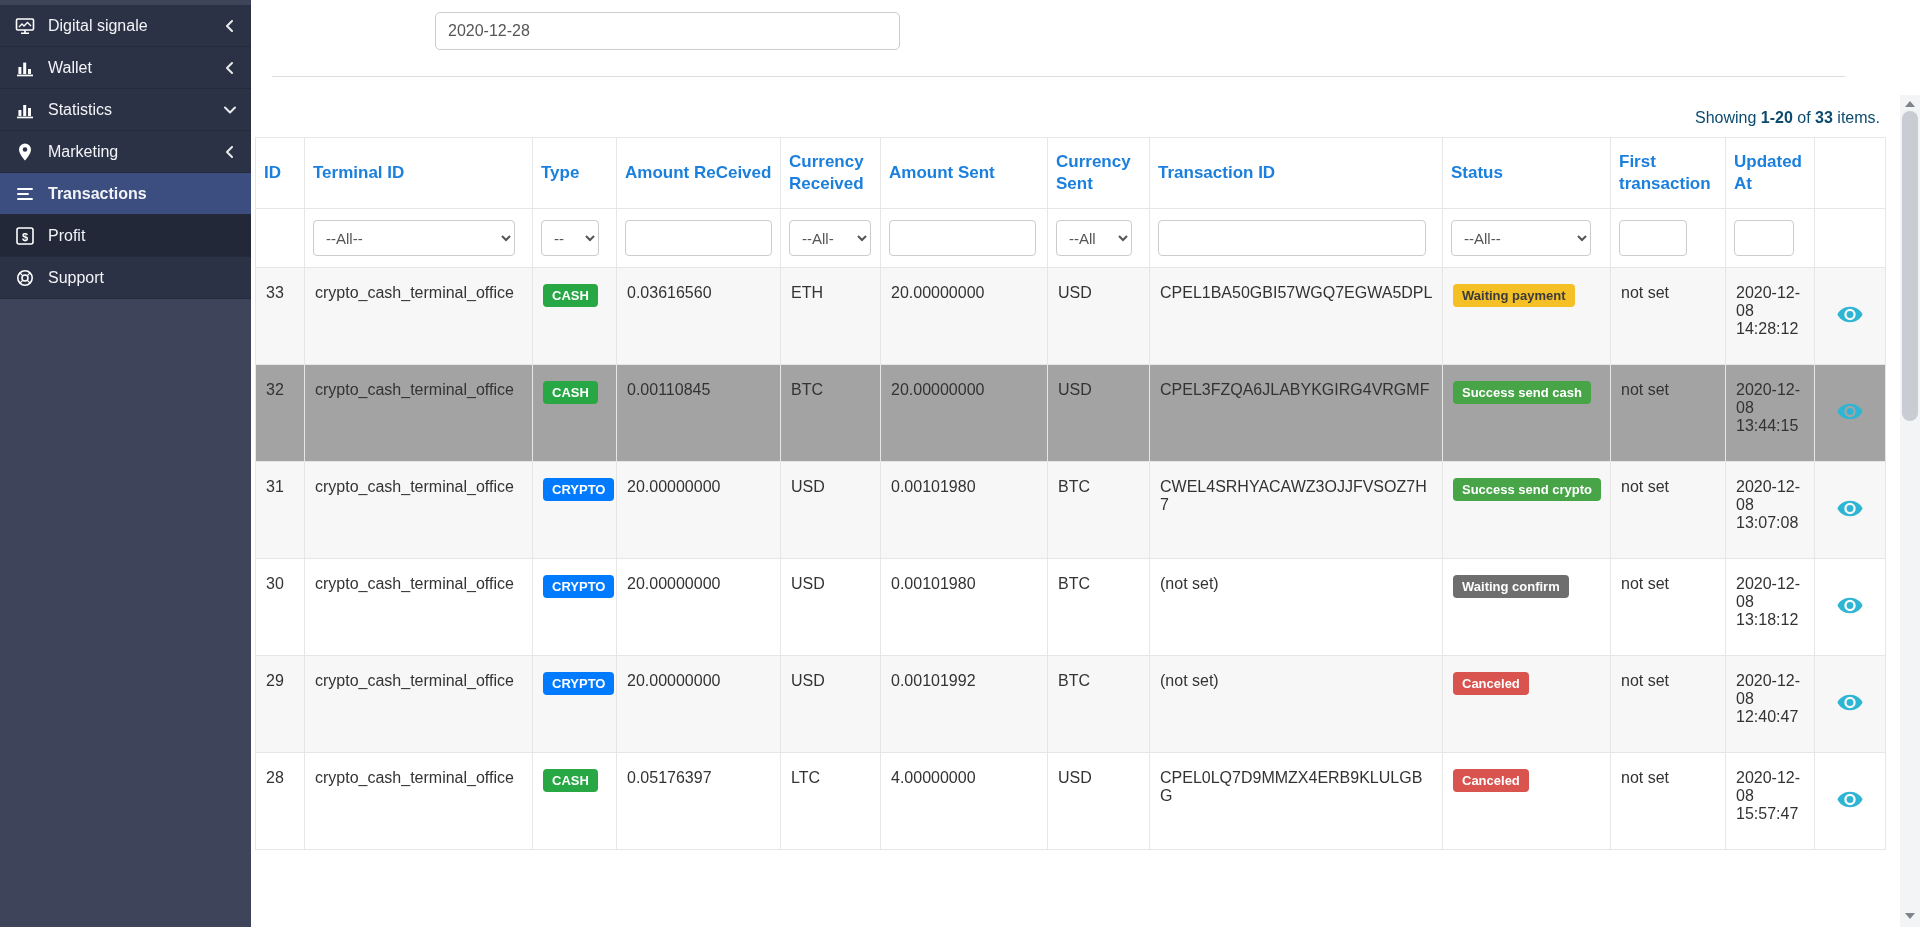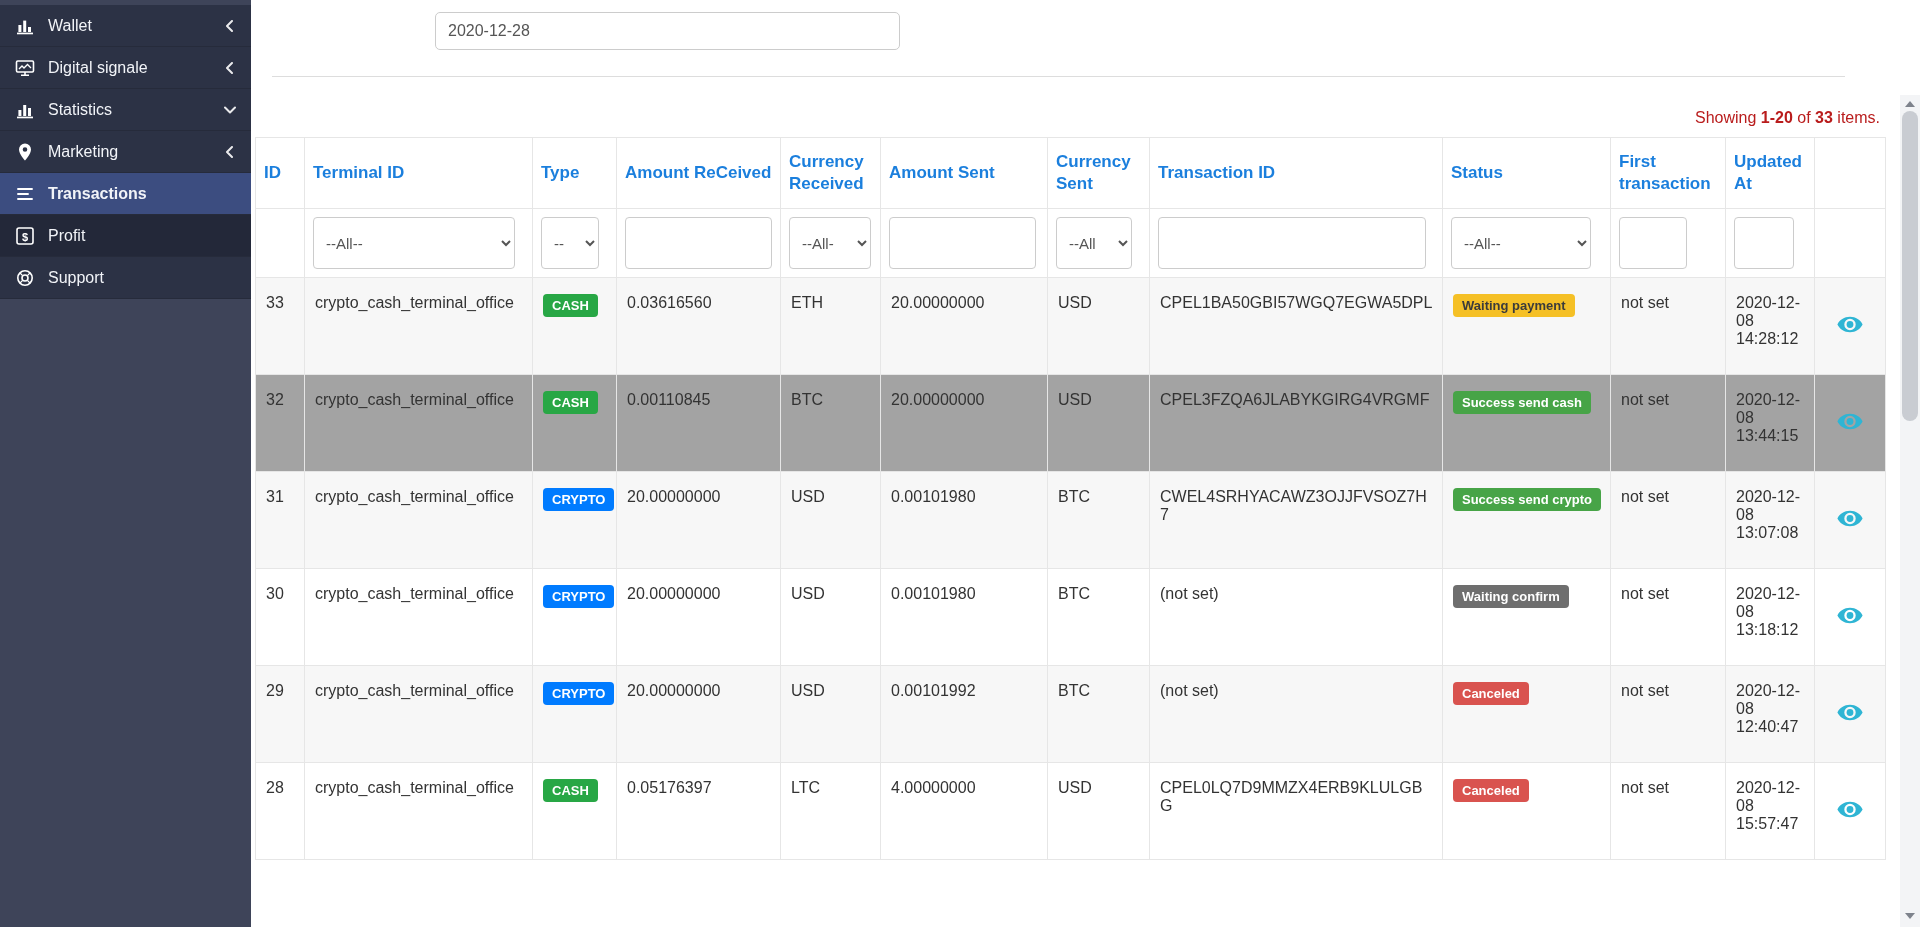--- a/index.html
+++ b/index.html
@@ -23,30 +23,30 @@
   
   .content { flex:1; padding-left:4px; position:relative; background:#fff; }
   .form-area { padding-top:12px; }
   .date-input { margin-left:180px; width:465px; height:38px; border:1px solid #ccc;
                 border-radius:5px; padding:0 12px; font-size:16px; color:#555; outline:none; }
   .accept-row { margin-top:54px; width:1610px; text-align:center; }
   .accept-btn { width:288px; height:38px; background:var(--accent-teal); color:#fff;
                 border:none; border-radius:4px; font-size:17px; cursor:pointer; }
   .divider { margin:26px 0 0 17px; width:1573px; border-top:1px solid #ddd; height:0; }
   .summary { margin-top:32px; width:1630px; text-align:right; padding-right:5px;
-             font-size:16px; color:#b91c1c; }
+             font-size:16px; color:#0c4a6e; }
 
   
   table.grid { margin-top:10px; width:1630px; border-collapse:collapse; table-layout:fixed; }
   .grid th, .grid td { border:1px solid #e6e6e6; }
   .grid thead th { height:71px; vertical-align:middle; text-align:left;
                    padding:8px 8px; background:#fff; line-height:1.3; }
   .th-link { color:var(--header-link-blue); font-weight:bold; font-size:17px; cursor:pointer; }
   .filter-row td { height:59px; background:#fff; padding:8px; vertical-align:middle; }
-  .filter-row select, .filter-row input { height:52px; border:1px solid #ccc; border-radius:4px;
+  .filter-row select, .filter-row input { height:36px; border:1px solid #ccc; border-radius:4px;
       background:#fff; font-size:15px; color:#555; padding:0 8px;
       font-family:"Liberation Sans", sans-serif; outline:none; }
   .f-terminal { width:202px; } .f-type { width:58px; } .f-amount { width:147px; }
   .f-curr-r { width:82px; } .f-curr-s { width:76px; } .f-tx { width:268px; }
   .f-status { width:140px; } .f-first { width:68px; } .f-updated { width:60px; }
 
   .grid tbody td { height:97px; vertical-align:top; padding:16px 8px 8px 10px;
                    font-size:16px; color:#333; word-wrap:break-word; }
   .grid tbody tr.shade-striped { background:#f7f7f7; }
   .grid tbody tr.shade-hover { background:#a3a3a3; }
@@ -75,42 +75,42 @@
 </head>
 <body>
 
 <div class="app">
 
   <aside class="sidebar">
     <nav>
         <div class="side-item state-default">
           <span class="side-icon">
             <svg width="20" height="20" viewBox="0 0 20 20">
+              <rect x="1.5" y="3" width="17" height="11" rx="1.2" fill="none" stroke="#fff" stroke-width="1.6"></rect>
+              <path d="M6 17.2h8M10 14v3.2" stroke="#fff" stroke-width="1.6"></path>
+              <path d="M4 11l3-3 2 2 3.5-3.5L16 10" stroke="#fff" stroke-width="1.3" fill="none"></path>
+            </svg>
+          </span>
+          <span class="side-label">Digital signale</span>
+          <span class="side-chevron">
+            <svg width="14" height="14" viewBox="0 0 14 14" fill="none" stroke="#fff" stroke-width="2" stroke-linecap="round" stroke-linejoin="round">
+              <path d="M9 2L4 7l5 5"></path>
+            </svg>
+          </span>
+        </div>
+        <div class="side-item state-default">
+          <span class="side-icon">
+            <svg width="20" height="20" viewBox="0 0 20 20">
               <path d="M2 16.6h16v1.7H2z" fill="#fff"></path>
               <rect x="3.4" y="9" width="3" height="7" fill="#fff"></rect>
               <rect x="8.2" y="4.6" width="3" height="11.4" fill="#fff"></rect>
               <rect x="13" y="11" width="3" height="5" fill="#fff"></rect>
             </svg>
           </span>
           <span class="side-label">Wallet</span>
-          <span class="side-chevron">
-            <svg width="14" height="14" viewBox="0 0 14 14" fill="none" stroke="#fff" stroke-width="2" stroke-linecap="round" stroke-linejoin="round">
-              <path d="M9 2L4 7l5 5"></path>
-            </svg>
-          </span>
-        </div>
-        <div class="side-item state-default">
-          <span class="side-icon">
-            <svg width="20" height="20" viewBox="0 0 20 20">
-              <rect x="1.5" y="3" width="17" height="11" rx="1.2" fill="none" stroke="#fff" stroke-width="1.6"></rect>
-              <path d="M6 17.2h8M10 14v3.2" stroke="#fff" stroke-width="1.6"></path>
-              <path d="M4 11l3-3 2 2 3.5-3.5L16 10" stroke="#fff" stroke-width="1.3" fill="none"></path>
-            </svg>
-          </span>
-          <span class="side-label">Digital signale</span>
           <span class="side-chevron">
             <svg width="14" height="14" viewBox="0 0 14 14" fill="none" stroke="#fff" stroke-width="2" stroke-linecap="round" stroke-linejoin="round">
               <path d="M9 2L4 7l5 5"></path>
             </svg>
           </span>
         </div>
         <div class="side-item state-expanded">
           <span class="side-icon">
             <svg width="20" height="20" viewBox="0 0 20 20">
               <path d="M2 16.6h16v1.7H2z" fill="#fff"></path>

